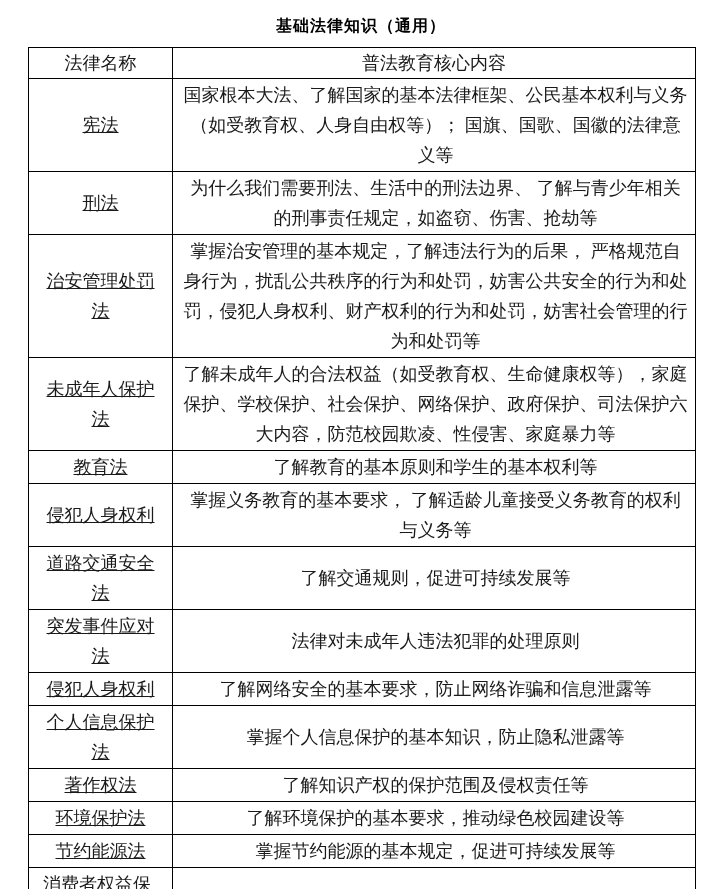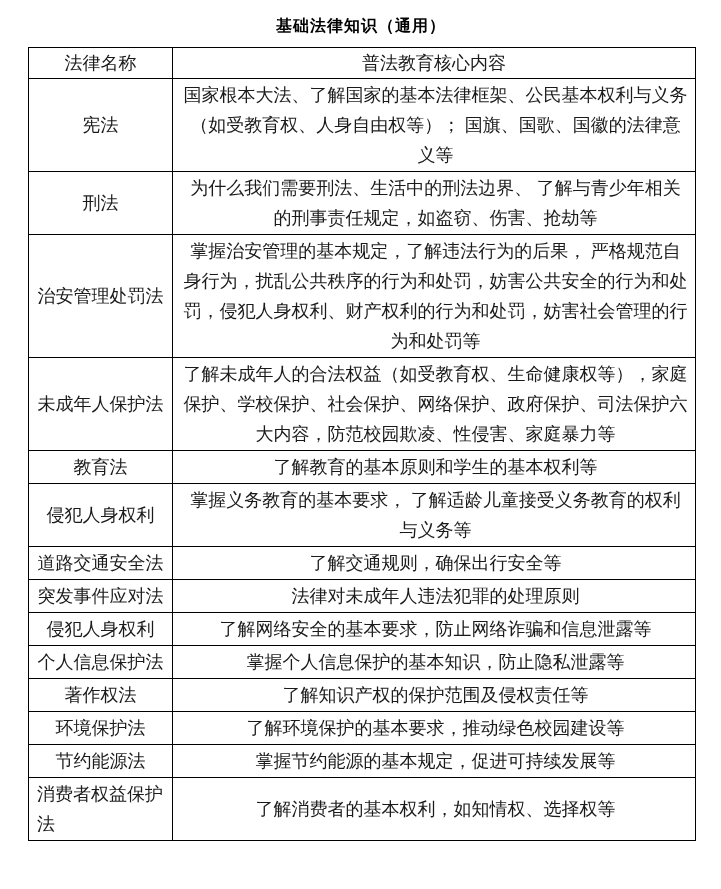--- a/index.html
+++ b/index.html
@@ -38,21 +38,22 @@
     box-sizing: border-box;
     vertical-align: middle;
     line-height: 30px;
     color: #1a1a1a;
     font-weight: normal;
   }
   th.col-name, td.name-cell { width: 144px; }
   th { height: 29px; text-align: center; padding: 0 4px; }
   td.name-cell {
     text-align: center;
-    padding: 1px 8px;
+    padding: 1px 14px;
+    text-decoration: underline;
   }
   td.name-cell.left { text-align: left; }
   td.content-cell {
     text-align: center;
     padding: 1px 6px 1px 9px;
     margin-left: 16px;
   }
 </style>
 </head>
 <body>
@@ -86,21 +87,21 @@
         <tr>
           <td class="name-cell">教育法</td>
           <td class="content-cell">了解教育的基本原则和学生的基本权利等</td>
         </tr>
         <tr>
           <td class="name-cell">侵犯人身权利</td>
           <td class="content-cell">掌握义务教育的基本要求， 了解适龄儿童接受义务教育的权利与义务等</td>
         </tr>
         <tr>
           <td class="name-cell">道路交通安全法</td>
-          <td class="content-cell">了解交通规则，确保出行安全等</td>
+          <td class="content-cell">了解交通规则，促进可持续发展等</td>
         </tr>
         <tr>
           <td class="name-cell">突发事件应对法</td>
           <td class="content-cell">法律对未成年人违法犯罪的处理原则</td>
         </tr>
         <tr>
           <td class="name-cell">侵犯人身权利</td>
           <td class="content-cell">了解网络安全的基本要求，防止网络诈骗和信息泄露等</td>
         </tr>
         <tr>

